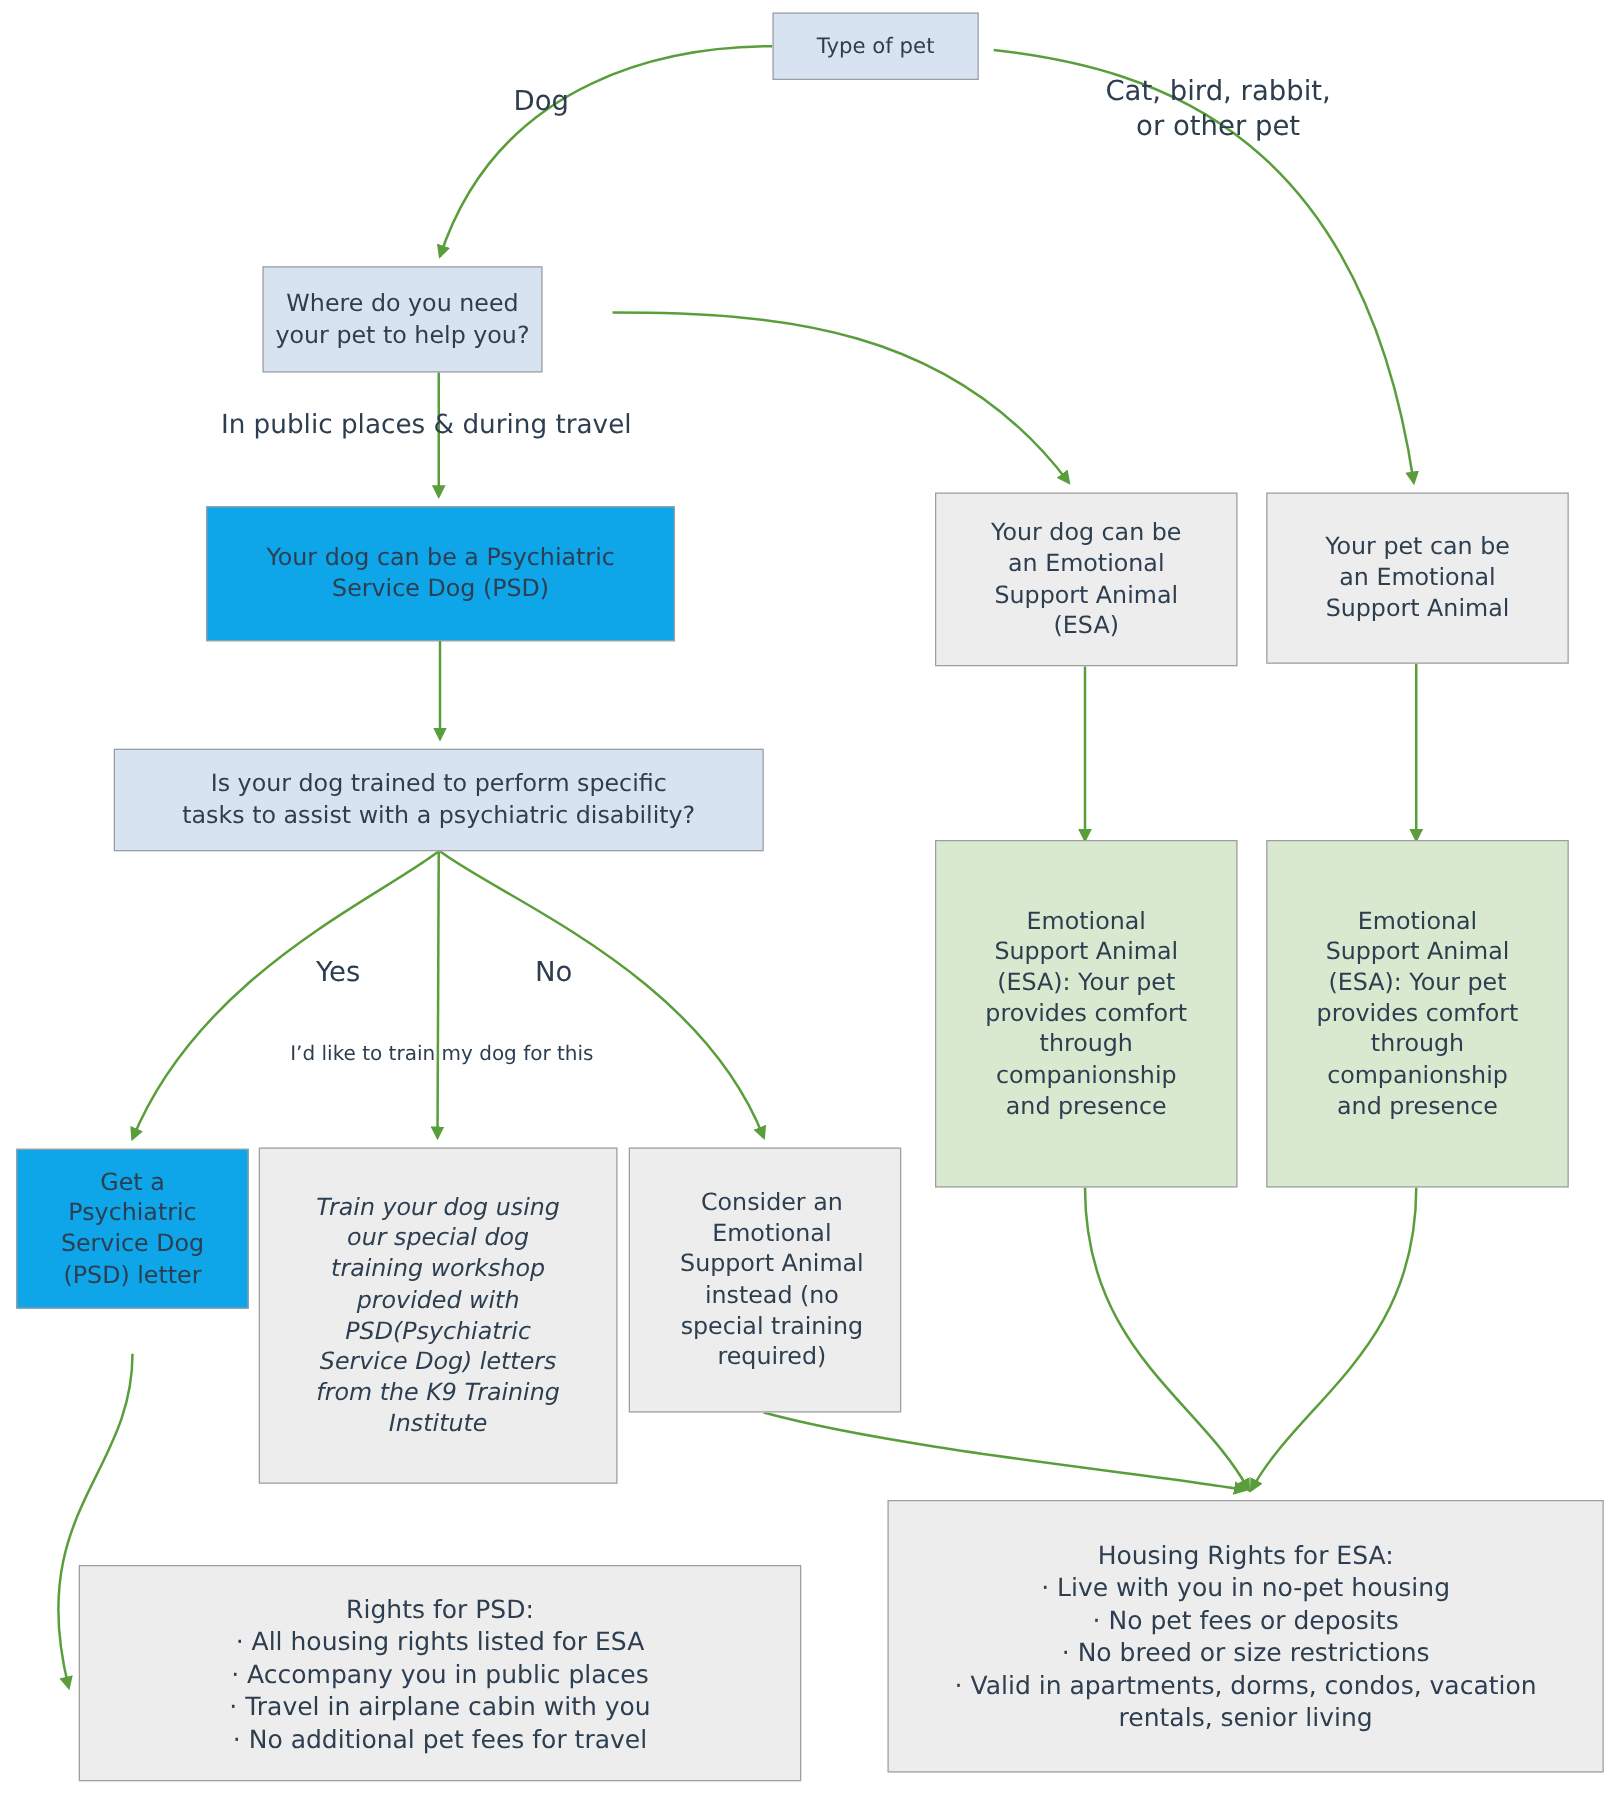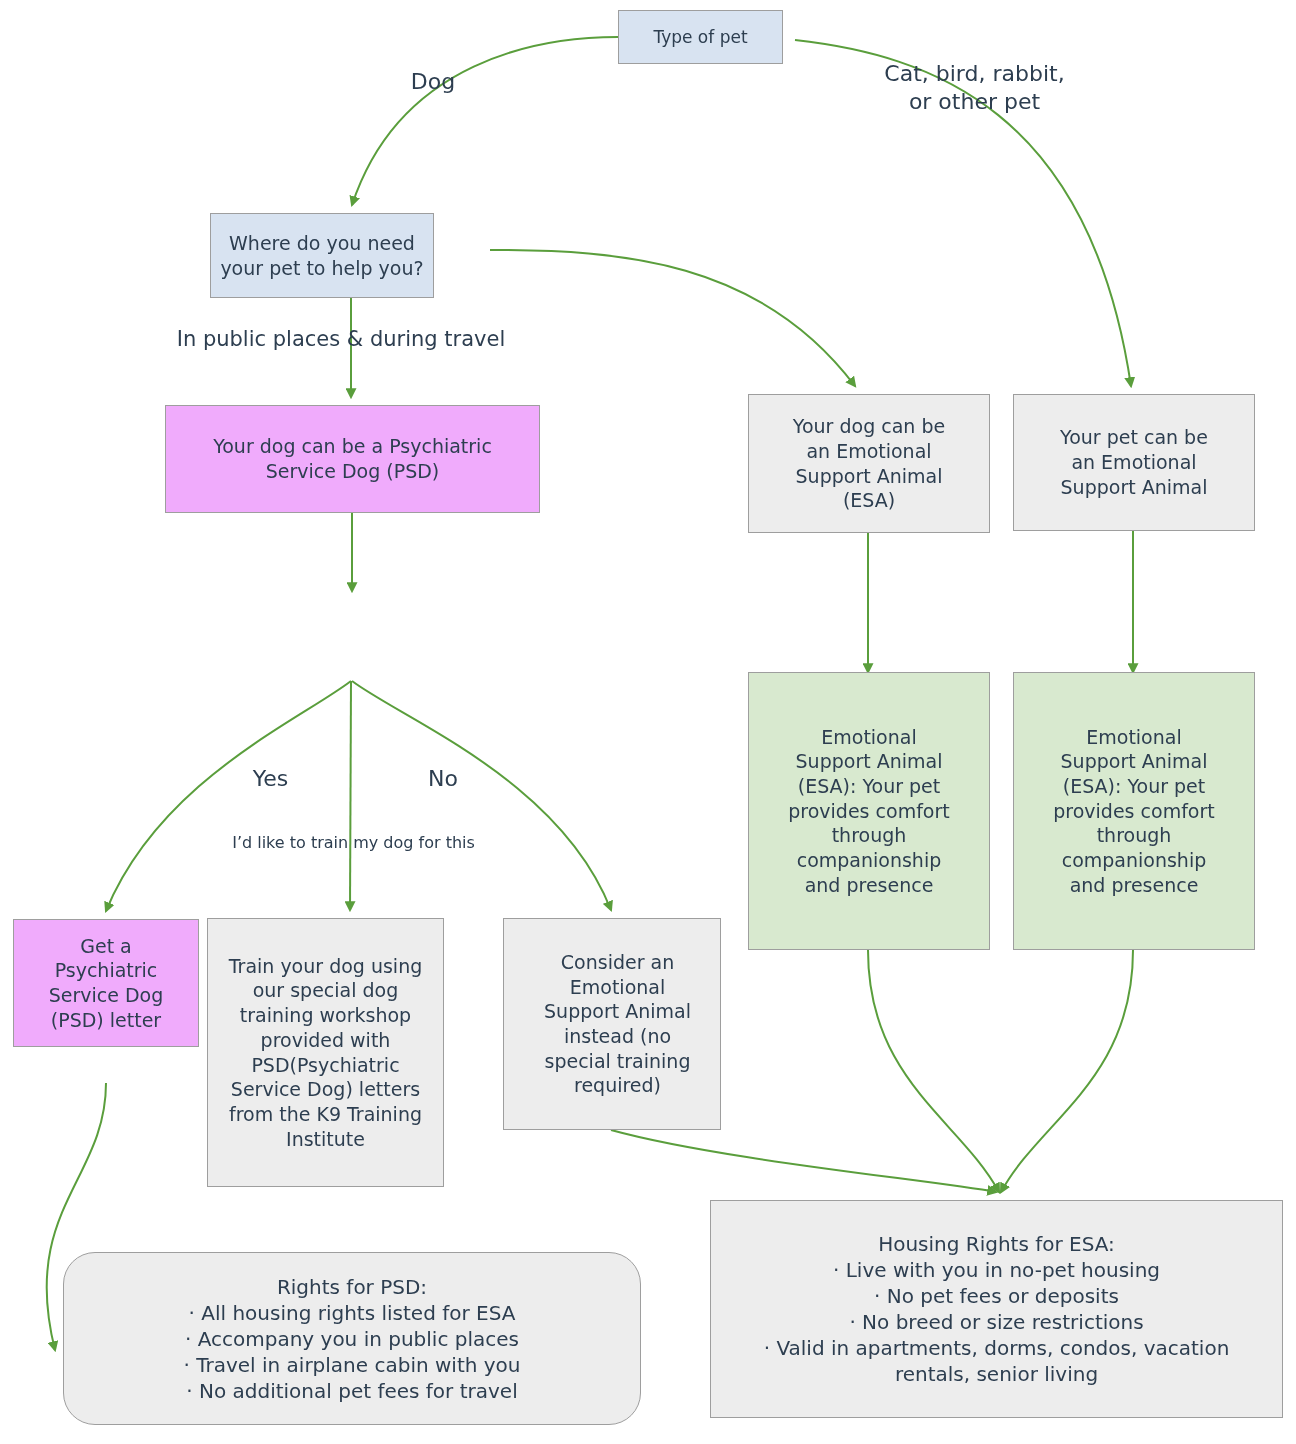--- a/index.html
+++ b/index.html
@@ -34,21 +34,21 @@
     text-align: center;
     color: #2d3e50;
     line-height: 1.30;
     white-space: pre-line;
     padding: 4px 6px;
   }
   .node.decision {
     background: #d8e3f1;
   }
   .node.psd {
-    background: #f0abfc;
+    background: #0ea5e9;
   }
   .node.neutral {
     background: #ededed;
   }
   .node.esa {
     background: #d8e9cf;
   }
   .edge-label {
     position: absolute;
     color: #2d3e50;
@@ -102,27 +102,29 @@
   </svg>
 
   <div class="node decision" style="left:618px; top:10px; width:165px; height:54px; font-size:17px;">Type of pet</div>
 
   <div class="node decision" style="left:210px; top:213px; width:224px; height:85px; font-size:19px;">Where do you need
 your pet to help you?</div>
 
   <div class="node psd" style="left:165px; top:405px; width:375px; height:108px; font-size:19px;">Your dog can be a Psychiatric
 Service Dog (PSD)</div>
 
+  <div class="node decision" style="left:91px; top:599px; width:520px; height:82px; font-size:19px;">Is your dog trained to perform specific
+tasks to assist with a psychiatric disability?</div>
 
   <div class="node psd" style="left:13px; top:919px; width:186px; height:128px; font-size:19px;">Get a
 Psychiatric
 Service Dog
 (PSD) letter</div>
 
-  <div class="node neutral" style="left:207px; top:918px; width:237px; height:269px; font-size:19px;">Train your dog using
+  <div class="node neutral" style="left:207px; top:918px; width:287px; height:269px; font-size:19px;font-style:italic;">Train your dog using
 our special dog
 training workshop
 provided with
 PSD(Psychiatric
 Service Dog) letters
 from the K9 Training
 Institute</div>
 
   <div class="node neutral" style="left:503px; top:918px; width:218px; height:212px; font-size:19px;padding-left:17px;">Consider an
 Emotional
@@ -149,21 +151,21 @@
 and presence</div>
 
   <div class="node esa" style="left:1013px; top:672px; width:242px; height:278px; font-size:19px;">Emotional
 Support Animal
 (ESA): Your pet
 provides comfort
 through
 companionship
 and presence</div>
 
-  <div class="node neutral" style="left:63px; top:1252px; width:578px; height:173px; font-size:20px;border-radius:32px;">Rights for PSD:
+  <div class="node neutral" style="left:63px; top:1252px; width:578px; height:173px; font-size:20px;">Rights for PSD:
 · All housing rights listed for ESA
 · Accompany you in public places
 · Travel in airplane cabin with you
 · No additional pet fees for travel</div>
 
   <div class="node neutral" style="left:710px; top:1200px; width:573px; height:218px; font-size:20px;">Housing Rights for ESA:
 · Live with you in no-pet housing
 · No pet fees or deposits
 · No breed or size restrictions
 · Valid in apartments, dorms, condos, vacation

